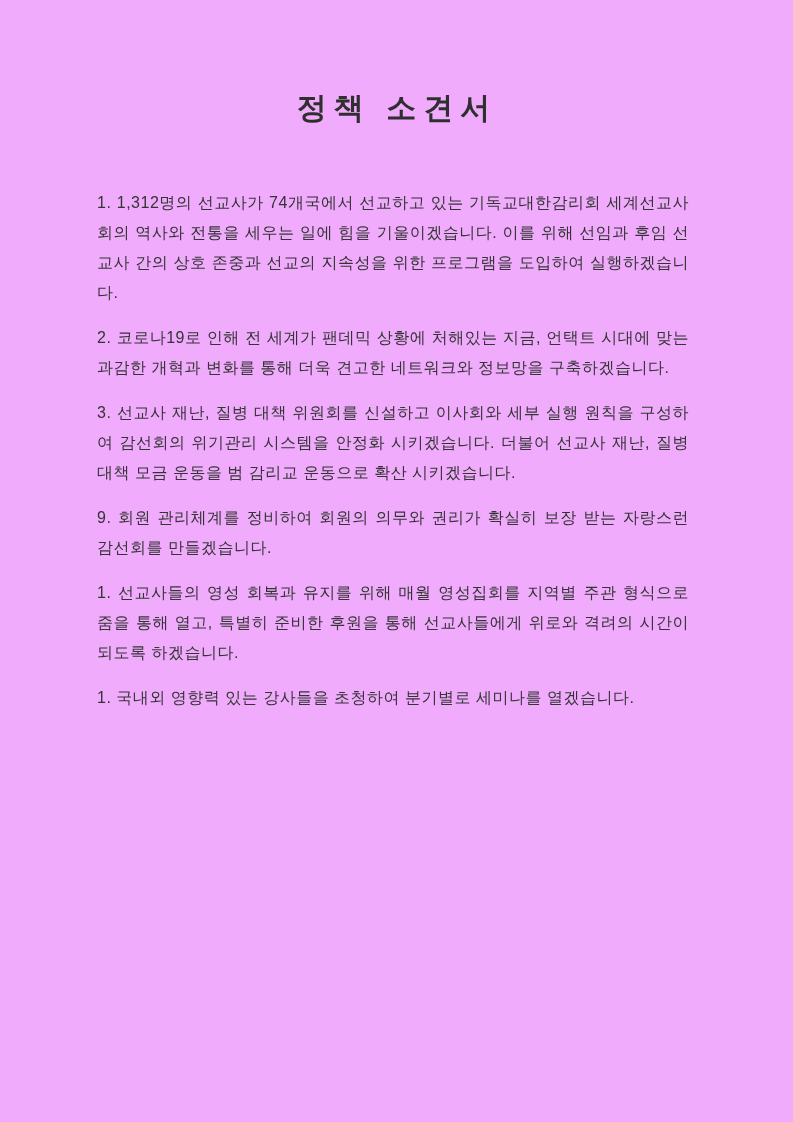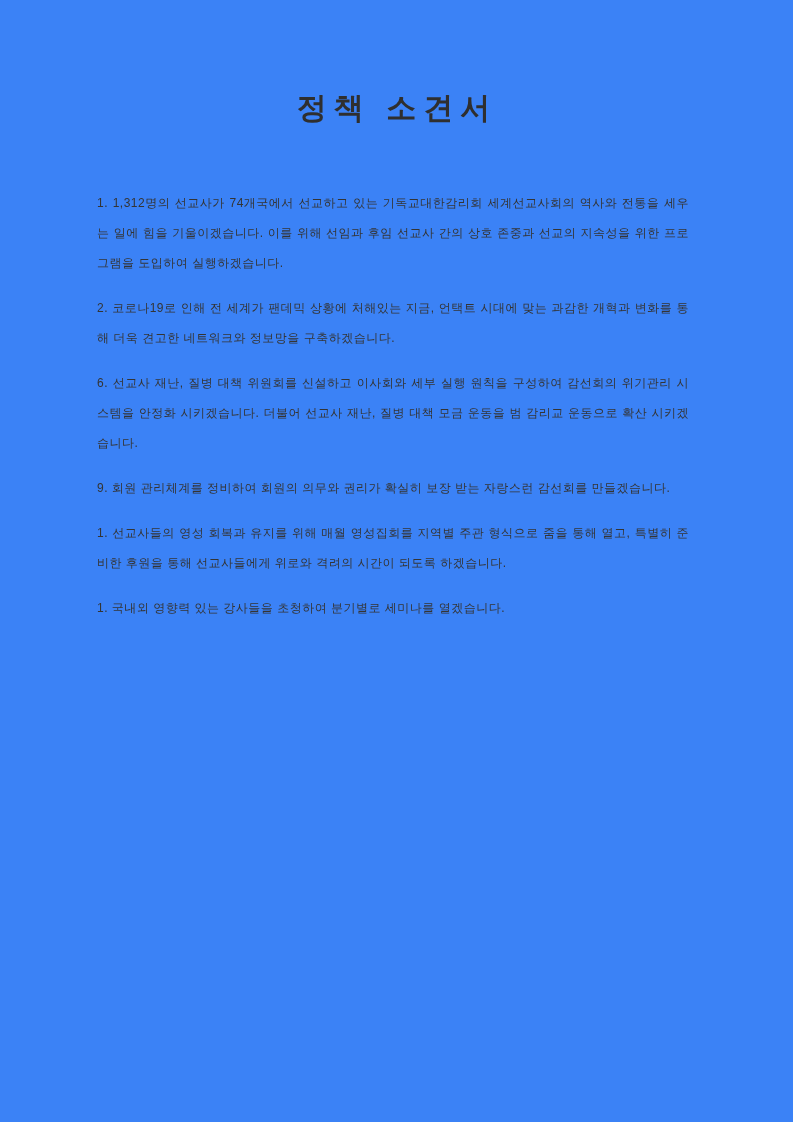--- a/index.html
+++ b/index.html
@@ -4,56 +4,56 @@
 <style>
   html, body {
     margin: 0;
     padding: 0;
     background: #ffffff;
   }
   .page {
     position: relative;
     width: 793px;
     height: 1122px;
-    background: #3b82f6;
+    background: #f0abfc;
     box-sizing: border-box;
     padding: 88px 96px 40px 97px;
     font-family: "Liberation Sans", sans-serif;
     color: #343434;
     overflow: hidden;
   }
   .doc-title {
     margin: 0 0 60px 0;
     text-align: center;
     font-size: 30px;
     line-height: 40px;
     font-weight: bold;
     letter-spacing: 7px;
     color: #2f2f2f;
   }
   .doc-body {
     width: 600px;
   }
   .para {
     margin: 0 8px 15px 0;
-    font-size: 12px;
+    font-size: 16px;
     line-height: 30px;
     letter-spacing: 0.5px;
     text-align: justify;
     text-align-last: left;
     word-break: break-all;
     color: #343434;
   }
 </style>
 </head>
 <body>
 
 <div class="page">
   <h1 class="doc-title">정책 소견서</h1>
   <div class="doc-body">
       <p class="para">1. 1,312명의 선교사가 74개국에서 선교하고 있는 기독교대한감리회 세계선교사회의 역사와 전통을 세우는 일에 힘을 기울이겠습니다. 이를 위해 선임과 후임 선교사 간의 상호 존중과 선교의 지속성을 위한 프로그램을 도입하여 실행하겠습니다.</p>
       <p class="para">2. 코로나19로 인해 전 세계가 팬데믹 상황에 처해있는 지금, 언택트 시대에 맞는 과감한 개혁과 변화를 통해 더욱 견고한 네트워크와 정보망을 구축하겠습니다.</p>
-      <p class="para">6. 선교사 재난, 질병 대책 위원회를 신설하고 이사회와 세부 실행 원칙을 구성하여 감선회의 위기관리 시스템을 안정화 시키겠습니다. 더불어 선교사 재난, 질병 대책 모금 운동을 범 감리교 운동으로 확산 시키겠습니다.</p>
+      <p class="para">3. 선교사 재난, 질병 대책 위원회를 신설하고 이사회와 세부 실행 원칙을 구성하여 감선회의 위기관리 시스템을 안정화 시키겠습니다. 더불어 선교사 재난, 질병 대책 모금 운동을 범 감리교 운동으로 확산 시키겠습니다.</p>
       <p class="para">9. 회원 관리체계를 정비하여 회원의 의무와 권리가 확실히 보장 받는 자랑스런 감선회를 만들겠습니다.</p>
       <p class="para">1. 선교사들의 영성 회복과 유지를 위해 매월 영성집회를 지역별 주관 형식으로 줌을 통해 열고, 특별히 준비한 후원을 통해 선교사들에게 위로와 격려의 시간이 되도록 하겠습니다.</p>
       <p class="para">1. 국내외 영향력 있는 강사들을 초청하여 분기별로 세미나를 열겠습니다.</p>
     </div>
 </div>
 
 </body></html>

